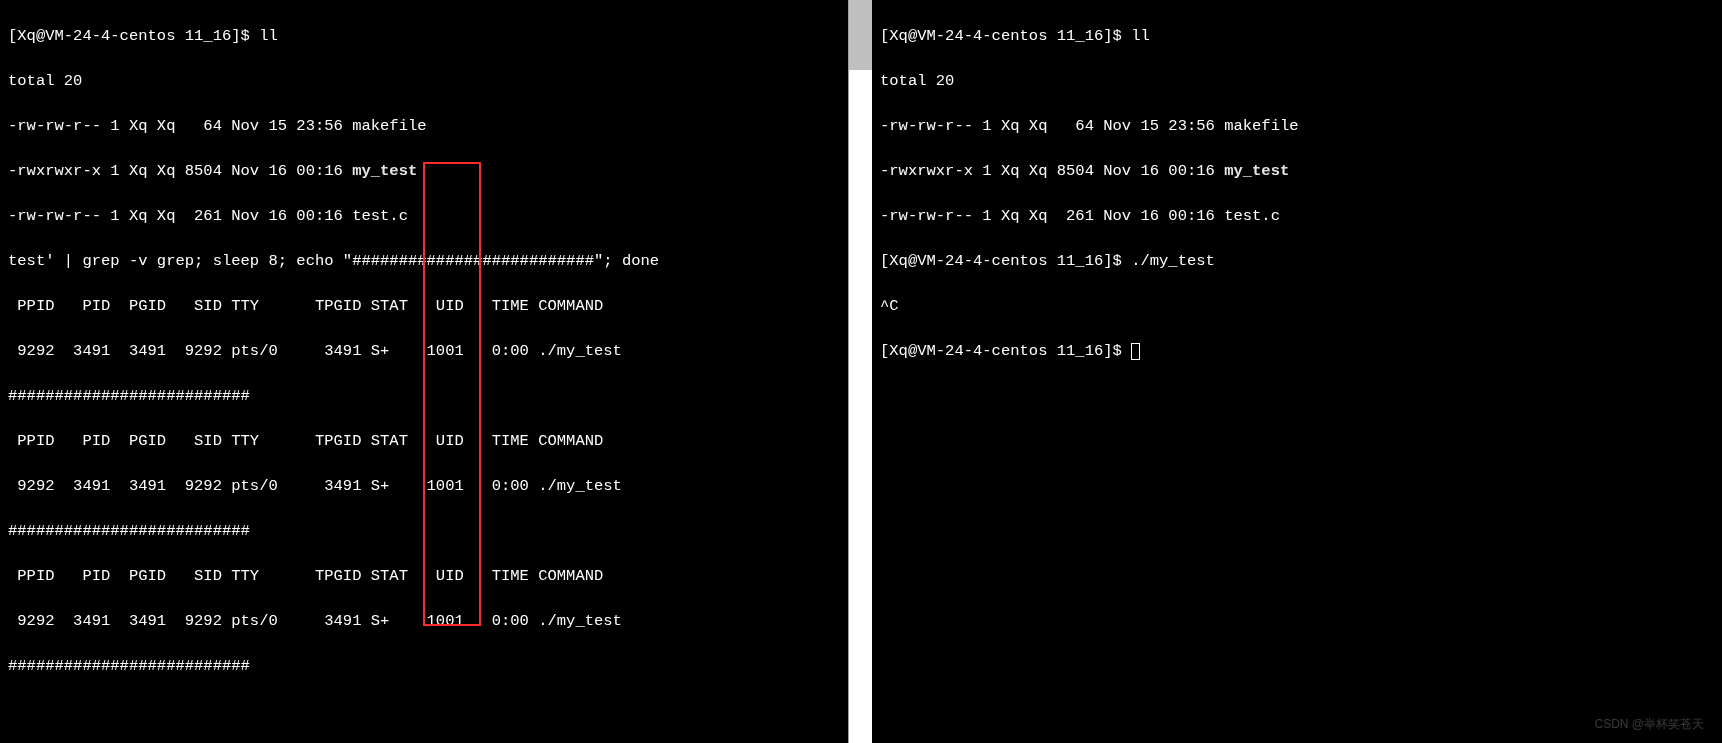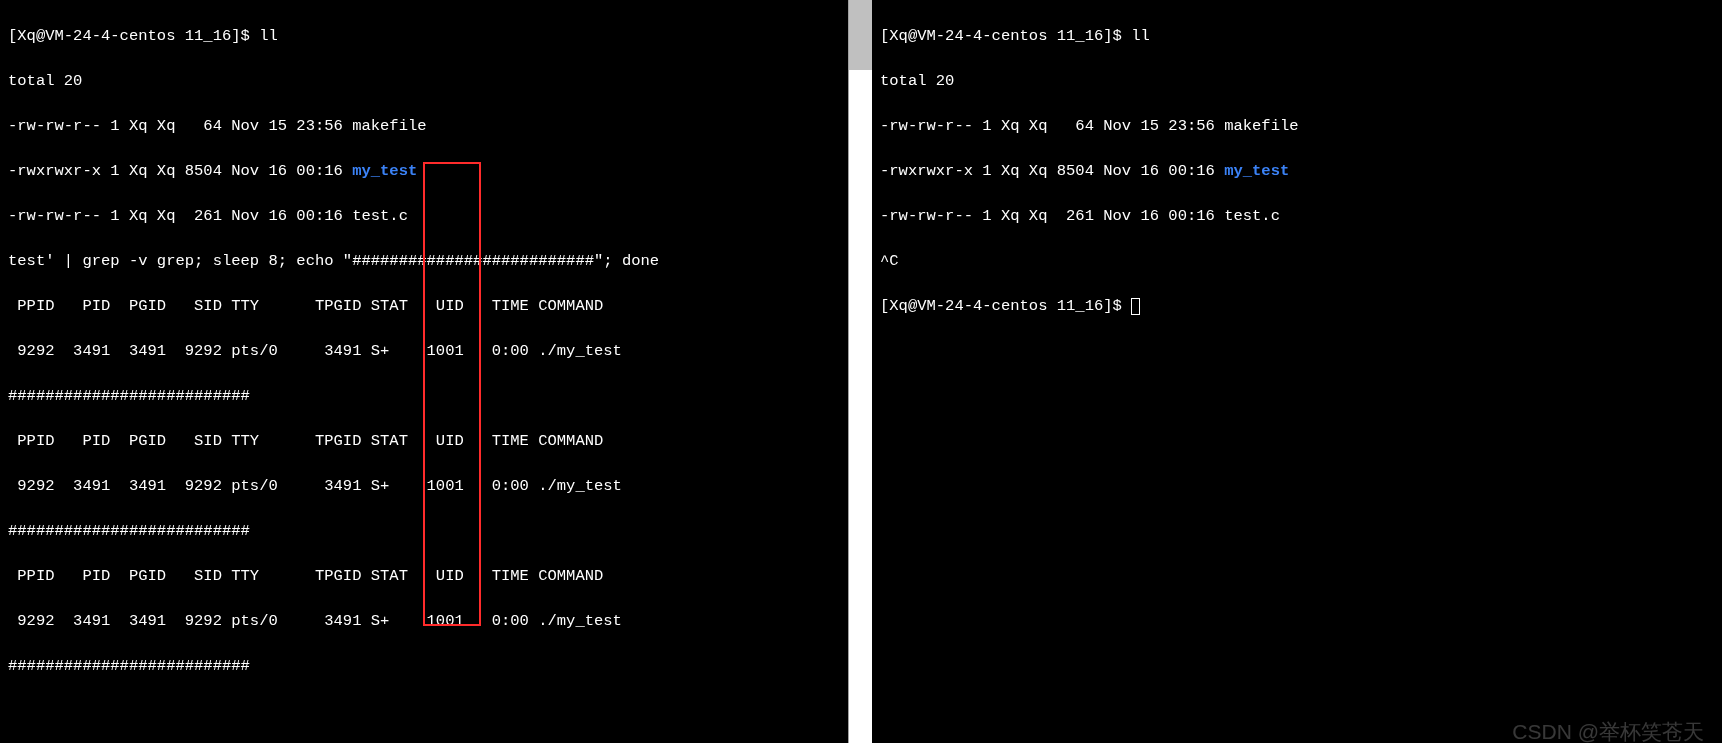--- a/index.html
+++ b/index.html
@@ -36,38 +36,38 @@
   height: 70px;
   background: #c0c0c0;
 }
 .pane-right {
   flex: 1;
 }
 .term {
   padding: 2px 8px 2px 8px;
   white-space: pre;
 }
-.grn { color: #3b82f6; font-weight: bold; text-align: center; }
+.grn { color: #e5e5e5; font-weight: bold; text-align: center; }
 .cursor-box {
   display: inline-block;
   width: 9px; height: 17px;
   border: 1px solid #fff;
   vertical-align: text-bottom;
 }
 .red-rect {
   position: absolute;
   border: 2px solid #ff2b2b;
   pointer-events: none;
 }
 .watermark {
   position: absolute;
   right: 18px;
-  bottom: 0;
+  bottom: 8px;
   color: rgba(255,255,255,0.22);
-  font-size: 21px;
+  font-size: 12px;
   font-family: sans-serif;
 }
 </style>
 </head>
 <body>
 
 <div class="pane pane-left">
   <div class="term">
 <div><span>[Xq@VM-24-4-centos 11_16]$ </span><span>ll</span></div>
 <div>total 20</div>
@@ -105,18 +105,19 @@
   <div class="scroll-thumb"></div>
 </div>
 
 <div class="pane pane-right">
   <div class="term">
 <div><span>[Xq@VM-24-4-centos 11_16]$ </span><span>ll</span></div>
 <div>total 20</div>
 <div>-rw-rw-r-- 1 Xq Xq   64 Nov 15 23:56 makefile</div>
 <div><span>-rwxrwxr-x 1 Xq Xq 8504 Nov 16 00:16 </span><span class="grn">my_test</span></div>
 <div>-rw-rw-r-- 1 Xq Xq  261 Nov 16 00:16 test.c</div>
+<div><span>[Xq@VM-24-4-centos 11_16]$ </span><span>./my_test</span></div>
 <div>^C</div>
 <div><span>[Xq@VM-24-4-centos 11_16]$ </span><span class="cursor-box"></span></div>
   </div>
 </div>
 
 <div class="watermark">CSDN @举杯笑苍天</div>
 
 </body></html>

